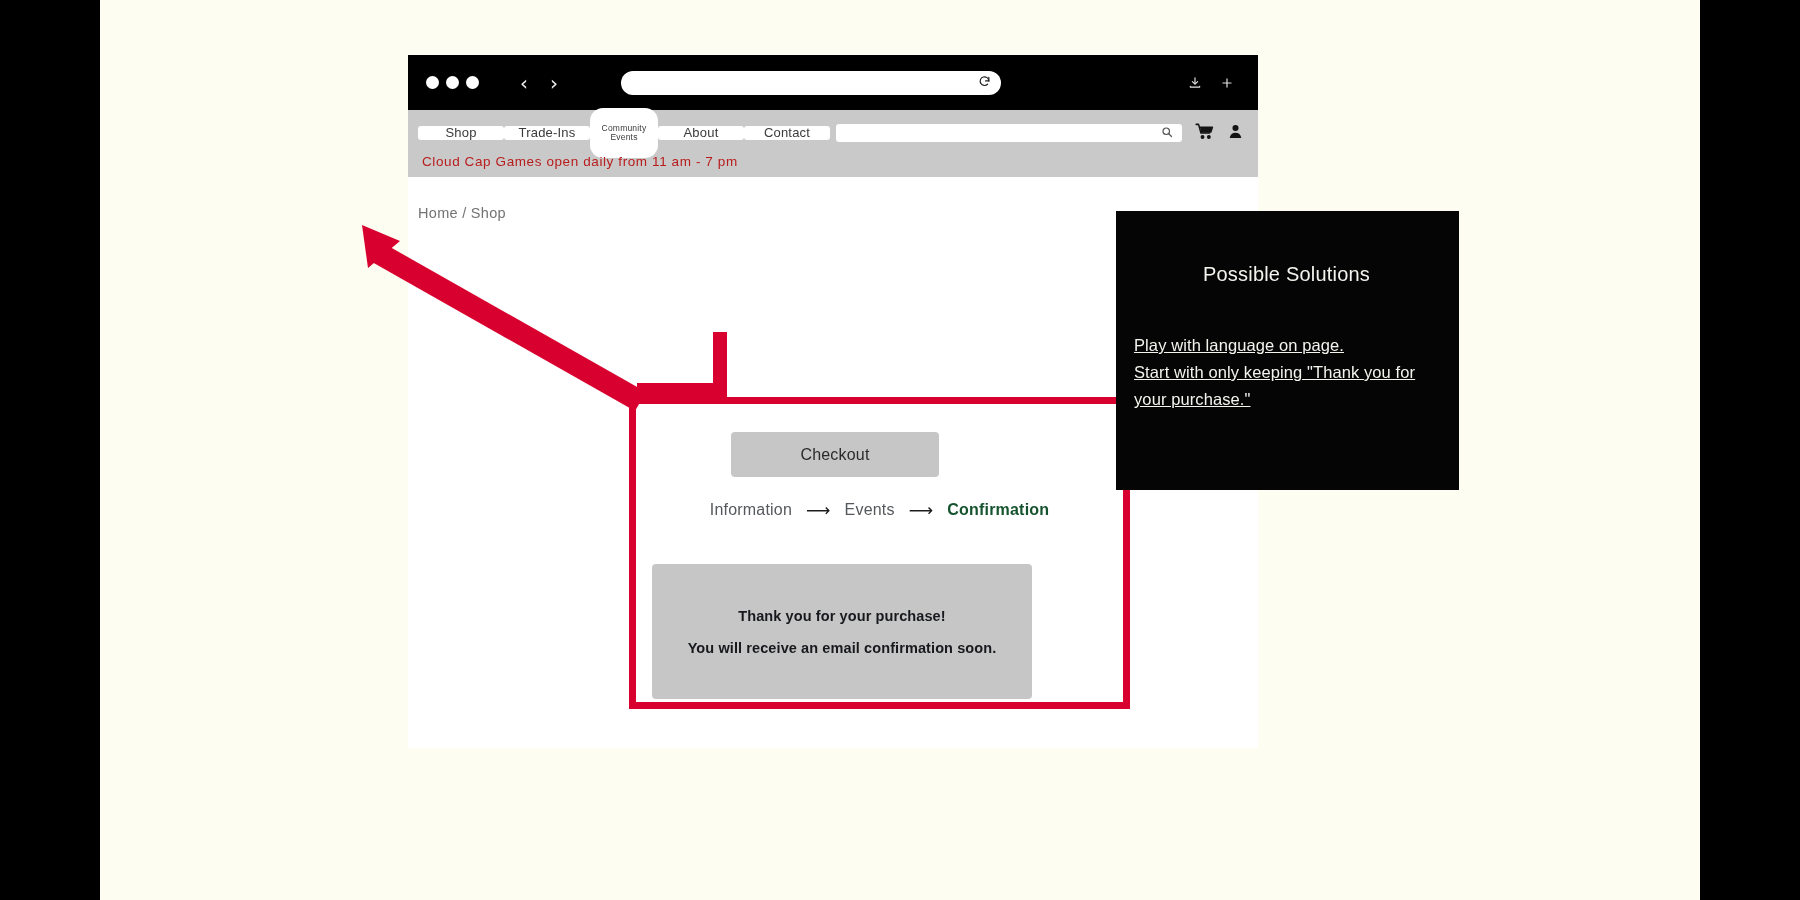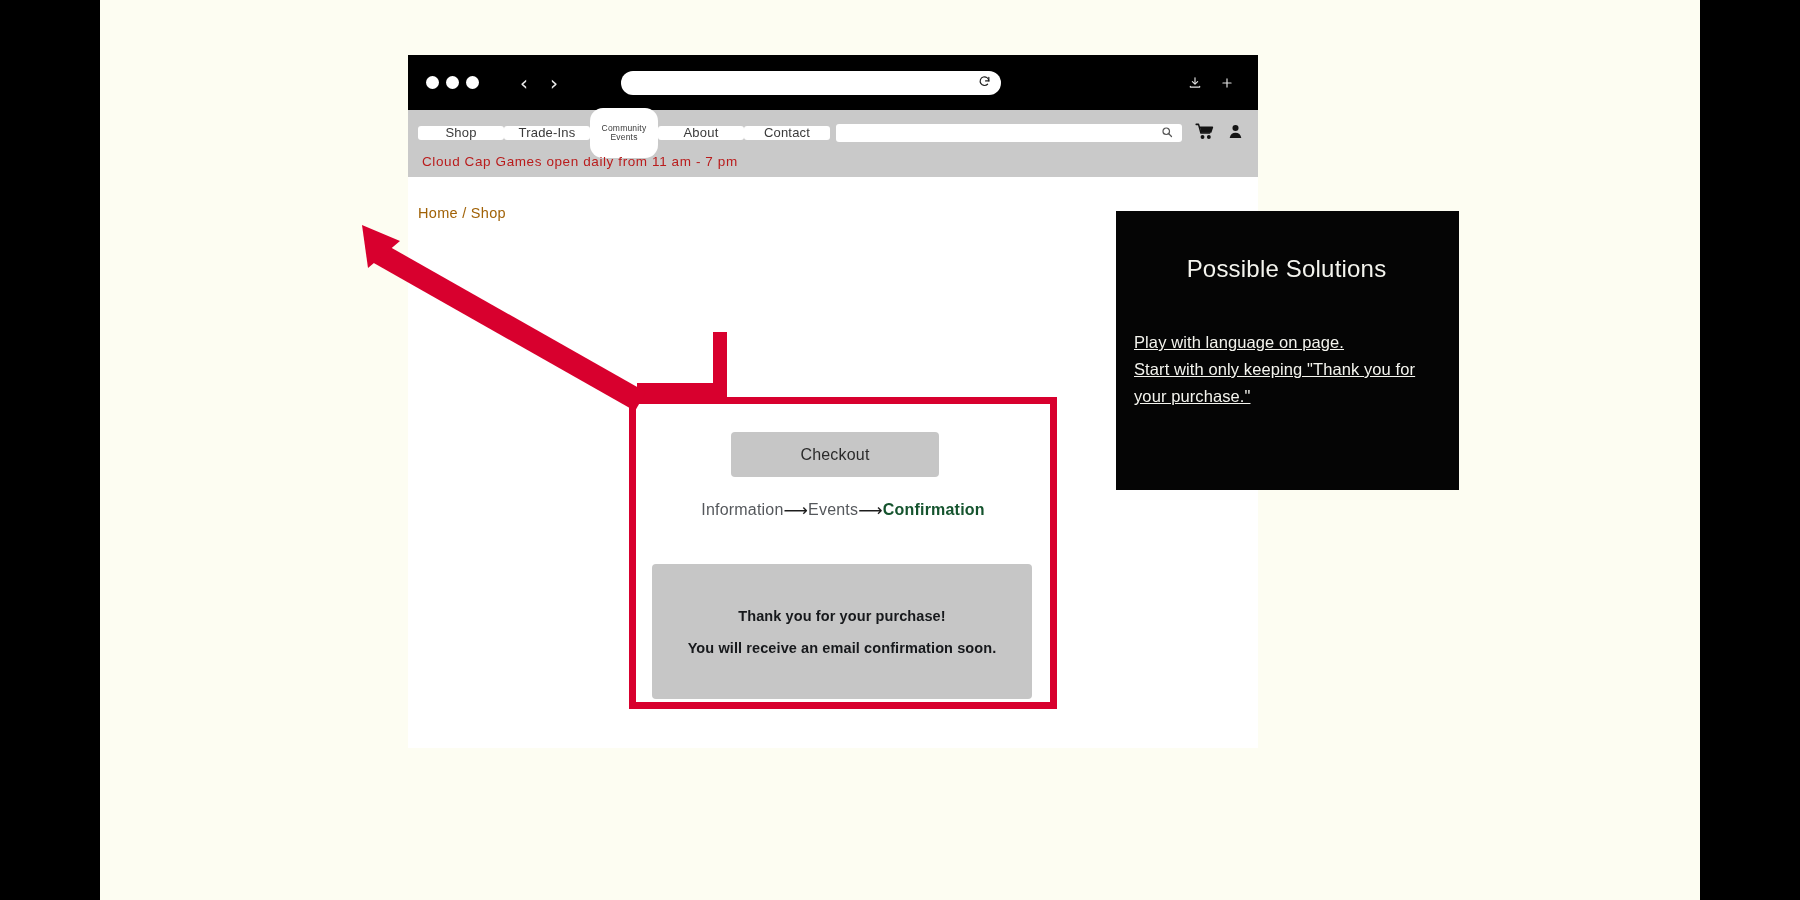--- a/index.html
+++ b/index.html
@@ -149,30 +149,30 @@
   .page-body {
     position: relative;
     background: #ffffff;
     height: 571px;
   }
   .breadcrumb {
     position: absolute;
     left: 10px;
     top: 28px;
     font-size: 14.5px;
-    color: #a16207;
+    color: #737373;
     letter-spacing: .3px;
   }
 
   
   .redbox {
     position: absolute;
     left: 221px;   
     top: 220px;    
-    width: 428px;
+    width: 501px;
     height: 312px;
     border: 7px solid #D8002E;
     box-sizing: border-box;
     background: #ffffff;
   }
   .checkout-btn {
     position: absolute;
     left: 95px;
     top: 28px;
     width: 208px;
@@ -187,20 +187,21 @@
     letter-spacing: .2px;
   }
   .steps {
     position: absolute;
     left: 0;
     right: 0;
     top: 96px;
     display: flex;
     align-items: center;
     justify-content: center;
+    gap: 14px;
     font-size: 16px;
     color: #55585c;
     letter-spacing: .2px;
   }
   .steps .arrow {
     font-size: 17px;
     color: #1c1c1c;
     font-family: "DejaVu Sans", sans-serif;
   }
   .steps .active {
@@ -258,23 +259,23 @@
     left: 1016px;   
     top: 211px;
     width: 343px;
     height: 279px;
     background: #050505;
     color: #f4f4ee;
     box-sizing: border-box;
     padding: 44px 20px 0 18px;
   }
   .solutions h2 {
-    margin: 0;
+    margin: 8px;
     font-weight: 400;
-    font-size: 24px;
+    font-size: 20px;
     text-align: center;
     letter-spacing: .2px;
   }
   .solutions p {
     margin: 46px 0 0 0;
     font-size: 16.5px;
     line-height: 1.64;
     letter-spacing: .1px;
     white-space: pre-line;
     text-decoration: underline;

